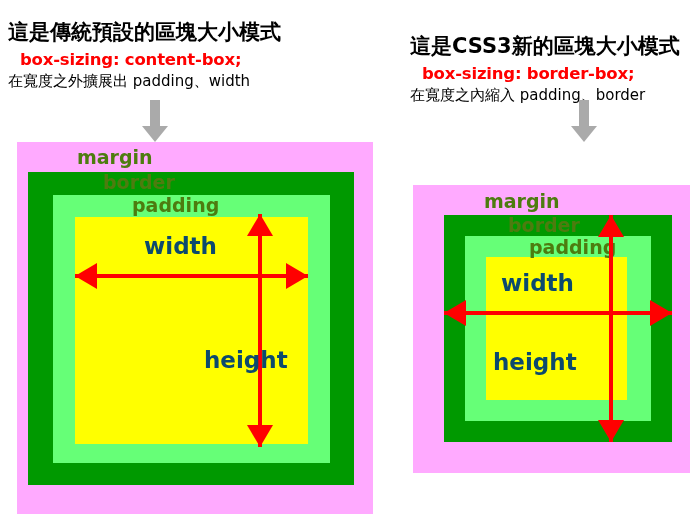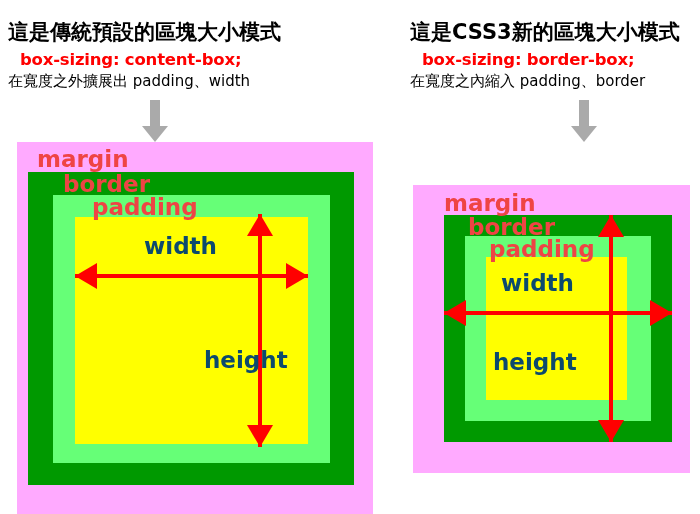--- a/index.html
+++ b/index.html
@@ -32,21 +32,21 @@
     font-weight: bold;
     color: #ff0000;
     letter-spacing: -0.2px;
     margin-left: 12px;
   }
   .caption .line3 {
     font-size: 15px;
     font-weight: normal;
   }
   #caption-left  { left: 8px;   top: 18px; }
-  #caption-right { left: 410px; top: 18px; }
+  #caption-right { left: 410px; top: 32px; }
 
   
   .gray-arrow {
     position: absolute;
     width: 26px;
     height: 42px;
   }
   #gray-arrow-left  { left: 142px; top: 100px; }
   #gray-arrow-right { left: 571px; top: 100px; }
   .gray-arrow .shaft {
@@ -76,23 +76,24 @@
     box-sizing: border-box;
   }
   .layer-margin  { background: #ffaaff; }
   .layer-border  { background: #009900; }
   .layer-padding { background: #66ff77; }
   .layer-content { background: #ffff00; }
 
   .layer-label {
     position: absolute;
     font-weight: bold;
-    color: #ef4444;
+    color: #4d7c0f;
     white-space: nowrap;
-    font-size: 23px;
+    font-size: 19px;
+    margin-left: 40px;
   }
 
   
   .arrow-h, .arrow-v { position: absolute; }
   .arrow-h .line {
     position: absolute;
     left: 0;
     top: 50%;
     height: 4px;
     margin-top: -2px;

